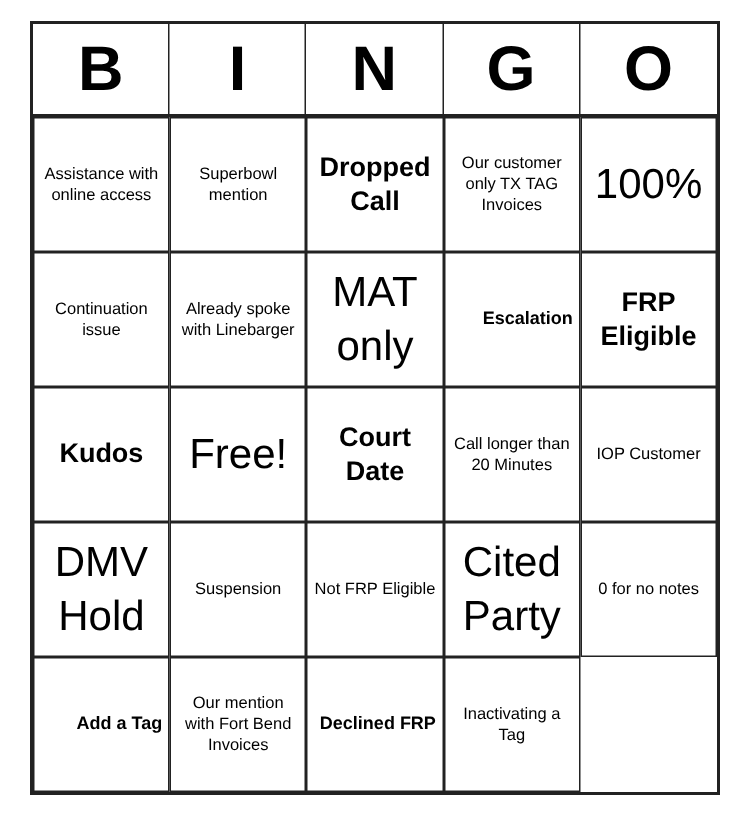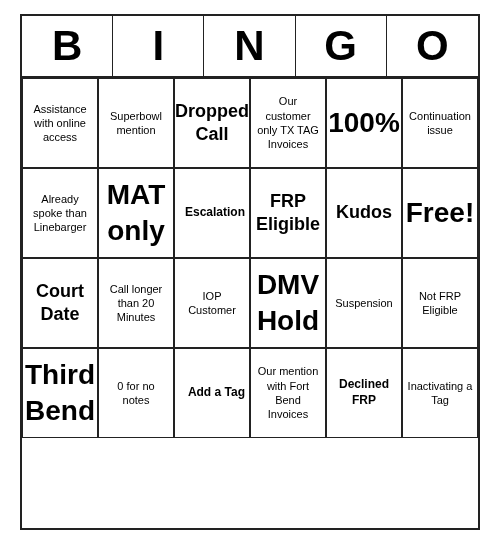--- a/index.html
+++ b/index.html
@@ -26,41 +26,41 @@
       font-size: 42px;
       font-weight: bold;
       padding: 6px 0;
       border-right: 1px solid #222;
     }
     .bingo-header-cell:last-child {
       border-right: none;
     }
     .bingo-grid {
       display: grid;
-      grid-template-columns: repeat(6, 1fr);
+      grid-template-columns: repeat(5, 1fr);
       grid-template-rows: repeat(5, 90px);
     }
     .bingo-cell {
       border: 1px solid #222;
       display: flex;
       align-items: center;
       justify-content: center;
       text-align: center;
       padding: 4px;
       font-size: 11px;
       line-height: 1.3;
       overflow: hidden;
     }
     .bingo-cell.large-text {
       font-size: 18px;
       font-weight: bold;
     }
     .bingo-cell.xlarge-text {
       font-size: 28px;
-      font-weight: bold;
+      font-weight: normal;
     }
     .bingo-cell.medium-text {
       font-size: 12px;
       font-weight: bold;
       justify-content: flex-end;
     }
     .bingo-cell span {
       display: block;
     }
   </style>
@@ -88,21 +88,21 @@
       <div class="bingo-cell">
         <span>Our customer only TX TAG Invoices</span>
       </div>
       <div class="bingo-cell xlarge-text">
         <span>100%</span>
       </div>
       <div class="bingo-cell">
         <span>Continuation issue</span>
       </div>
       <div class="bingo-cell">
-        <span>Already spoke than Linebarger</span>
+        <span>Already spoke with Linebarger</span>
       </div>
       <div class="bingo-cell xlarge-text">
         <span>MAT only</span>
       </div>
       <div class="bingo-cell medium-text">
         <span>Escalation</span>
       </div>
       <div class="bingo-cell large-text">
         <span>FRP Eligible</span>
       </div>
@@ -124,21 +124,21 @@
       <div class="bingo-cell xlarge-text">
         <span>DMV Hold</span>
       </div>
       <div class="bingo-cell">
         <span>Suspension</span>
       </div>
       <div class="bingo-cell">
         <span>Not FRP Eligible</span>
       </div>
       <div class="bingo-cell xlarge-text">
-        <span>Third Bend</span>
+        <span>Cited Party</span>
       </div>
       <div class="bingo-cell">
         <span>0 for no notes</span>
       </div>
       <div class="bingo-cell medium-text">
         <span>Add a Tag</span>
       </div>
       <div class="bingo-cell">
         <span>Our mention with Fort Bend Invoices</span>
       </div>

